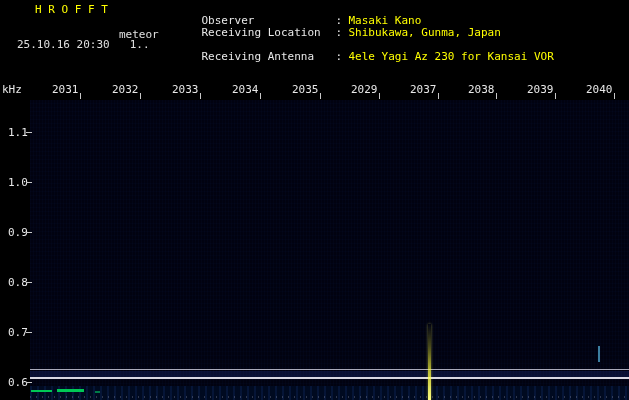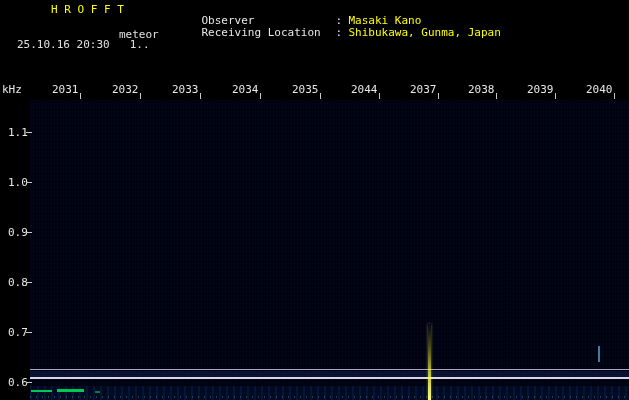--- a/index.html
+++ b/index.html
@@ -58,29 +58,32 @@
     box-shadow:0 0 3px rgba(255,255,100,.45);
   }
   .cyan { position:absolute; left:598px; top:346px; width:2px; height:16px; background:rgba(100,210,255,.6); }
   .counter { margin-left:20px; }
 </style>
 </head>
 <body>
 
 <div class="screen">
 
-  <div class="t title" style="left:35px; top:4px;margin-left:16px;">H R O F F T</div>
+  <div class="t title" style="left:35px; top:4px;">H R O F F T</div>
   <div class="t" style="left:119px; top:29px; color:#e0e0e0;">meteor</div>
   <div class="t" style="left:17px; top:39px;"><span>25.10.16 20:30</span><span class="counter">1..</span></div>
 
   <div class="info-row" style="top:4px;">
     <span class="lbl">Observer</span><span class="sep">:</span><span class="val">Masaki Kano</span>
   </div>
   <div class="info-row" style="top:16px;">
     <span class="lbl">Receiving Location</span><span class="sep">:</span><span class="val">Shibukawa, Gunma, Japan</span>
+  </div>
+  <div class="info-row" style="top:40px;">
+    <span class="lbl">Receiving Antenna</span><span class="sep">:</span><span class="val">4ele Yagi Az 230 for Kansai VOR</span>
   </div>
 
   <div class="plot"></div>
 
   <div class="t" style="left:2px; top:84px; color:#e8e8e8;">kHz</div>
   <div class="ylabel" style="top:127px;">1.1</div>
   <div class="ylabel" style="top:177px;">1.0</div>
   <div class="ylabel" style="top:227px;">0.9</div>
   <div class="ylabel" style="top:277px;">0.8</div>
   <div class="ylabel" style="top:327px;">0.7</div>
@@ -90,21 +93,21 @@
   <div class="ytick" style="top:232px;"></div>
   <div class="ytick" style="top:282px;"></div>
   <div class="ytick" style="top:332px;"></div>
   <div class="ytick" style="top:382px;"></div>
 
   <div class="xlabel" style="left:52px;">2031</div>
   <div class="xlabel" style="left:112px;">2032</div>
   <div class="xlabel" style="left:172px;">2033</div>
   <div class="xlabel" style="left:232px;">2034</div>
   <div class="xlabel" style="left:292px;">2035</div>
-  <div class="xlabel" style="left:351px;">2044</div>
+  <div class="xlabel" style="left:351px;">2029</div>
   <div class="xlabel" style="left:410px;">2037</div>
   <div class="xlabel" style="left:468px;">2038</div>
   <div class="xlabel" style="left:527px;">2039</div>
   <div class="xlabel" style="left:586px;">2040</div>
   <div class="xtick" style="left:80px;"></div>
   <div class="xtick" style="left:140px;"></div>
   <div class="xtick" style="left:200px;"></div>
   <div class="xtick" style="left:260px;"></div>
   <div class="xtick" style="left:320px;"></div>
   <div class="xtick" style="left:379px;"></div>

